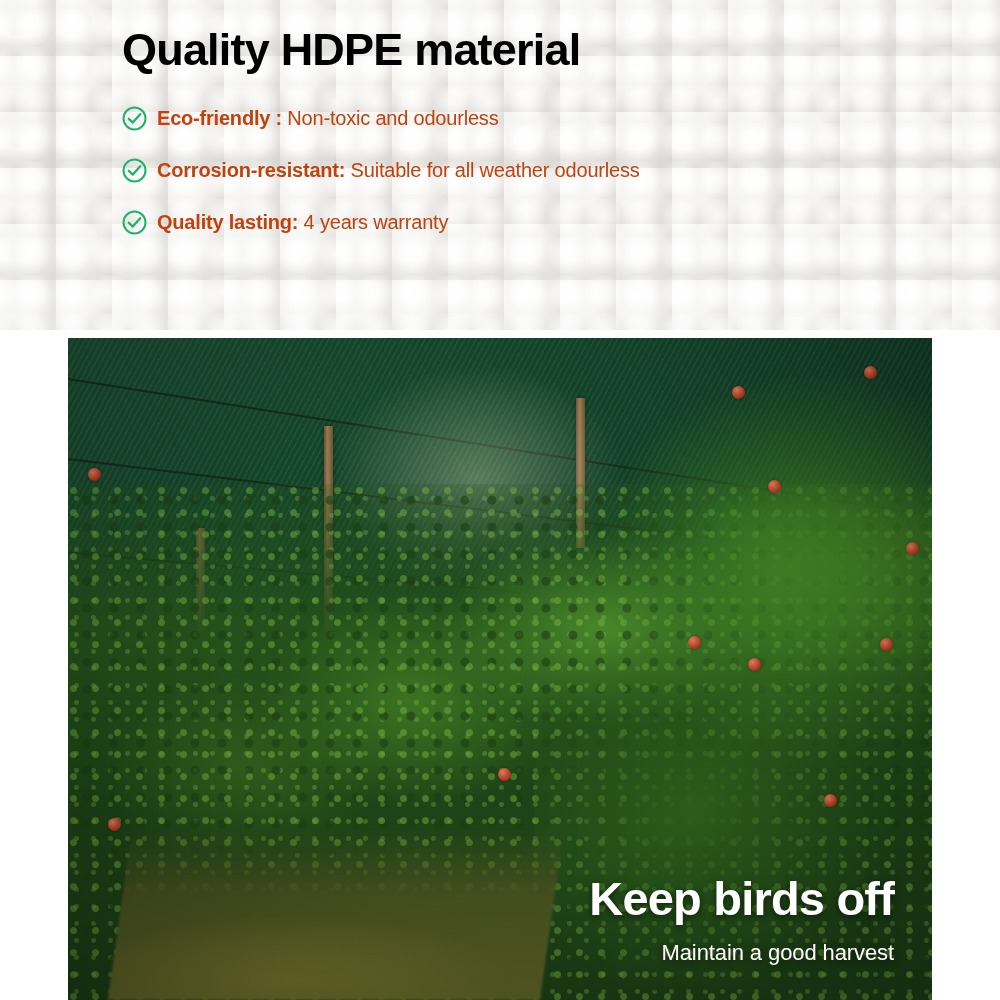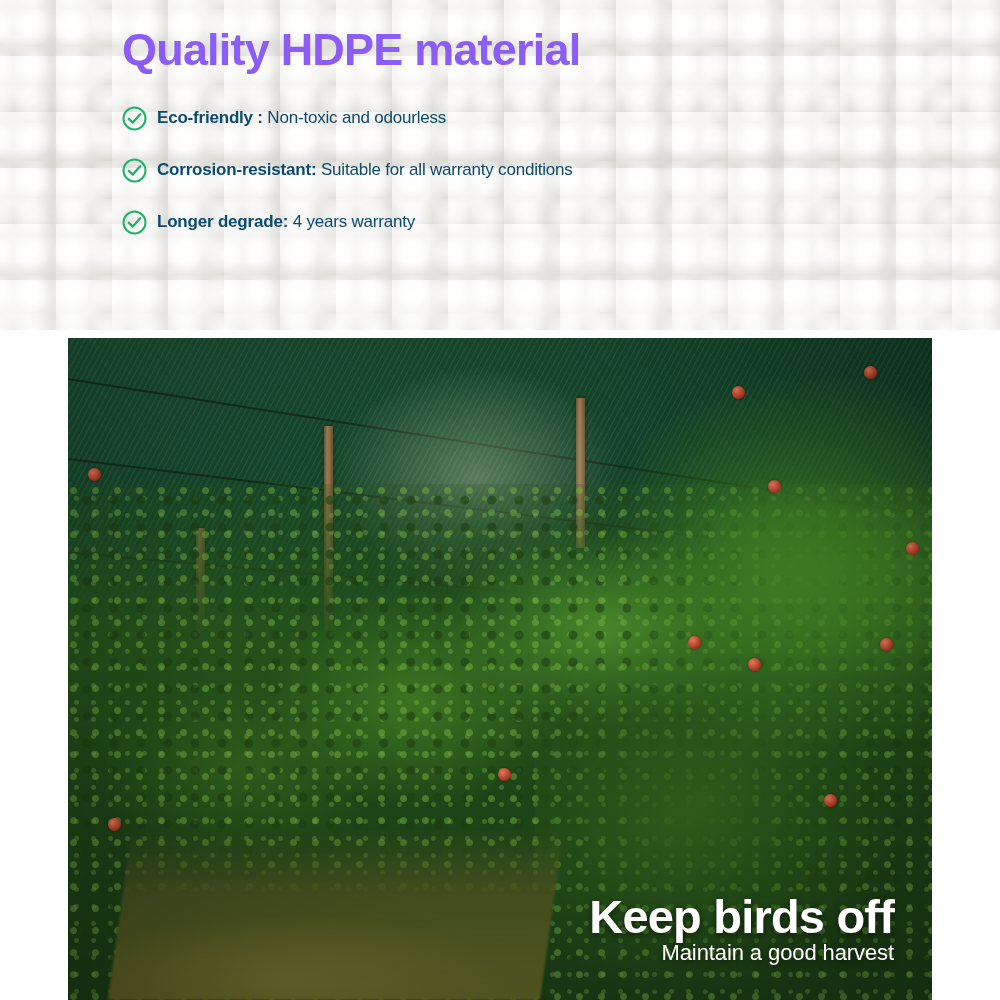--- a/index.html
+++ b/index.html
@@ -55,21 +55,21 @@
     inset: 0;
     background: linear-gradient(180deg, rgba(255,255,255,0.30) 0%, rgba(255,255,255,0.18) 45%, rgba(255,255,255,0.42) 100%);
   }
 
   .headline {
     position: absolute;
     left: 122px;
     top: 24px;
     font-size: 45px;
     font-weight: bold;
-    color: #8b5cf6;
+    color: #000000;
     letter-spacing: -0.8px;
     white-space: nowrap;
   }
 
   .features {
     position: absolute;
     left: 122px;
     top: 92px;
     width: 840px;
   }
@@ -80,22 +80,22 @@
   }
   .check-icon {
     width: 25px;
     height: 25px;
     flex: 0 0 25px;
     margin-right: 10px;
     position: relative;
   }
   .check-icon svg { display: block; }
   .feature-text {
-    font-size: 17px;
-    color: #0c4a6e;
+    font-size: 20px;
+    color: #c2410c;
     white-space: nowrap;
     letter-spacing: -0.2px;
   }
   .feature-text b {
     font-weight: bold;
   }
 
   
   .bottom-panel {
     position: absolute;
@@ -218,21 +218,21 @@
     color: #ffffff;
     text-shadow: 0 2px 7px rgba(0,0,0,0.55);
   }
   .overlay-title {
     font-size: 47px;
     font-weight: bold;
     letter-spacing: -0.8px;
     line-height: 1.0;
   }
   .overlay-sub {
-    margin-top: 0;
+    margin-top: 18px;
     font-size: 22px;
     letter-spacing: -0.1px;
   }
 </style>
 </head>
 <body>
 
 <div class="page">
 
   <div class="top-panel">
@@ -254,31 +254,31 @@
       </div>
 
 
       <div class="feature-row">
         <span class="check-icon">
           <svg width="25" height="25" viewBox="0 0 25 25">
             <circle cx="12.5" cy="12.5" r="11" fill="none" stroke="#1fb26b" stroke-width="2"></circle>
             <path d="M6.8 12.8 L10.8 16.6 L18.2 8.2" fill="none" stroke="#1fb26b" stroke-width="2.3" stroke-linecap="round" stroke-linejoin="round"></path>
           </svg>
         </span>
-        <span class="feature-text"><b>Corrosion-resistant:</b><span> Suitable for all warranty conditions</span></span>
+        <span class="feature-text"><b>Corrosion-resistant:</b><span> Suitable for all weather odourless</span></span>
       </div>
 
       <div class="feature-row">
         <span class="check-icon">
           <svg width="25" height="25" viewBox="0 0 25 25">
             <circle cx="12.5" cy="12.5" r="11" fill="none" stroke="#1fb26b" stroke-width="2"></circle>
             <path d="M6.8 12.8 L10.8 16.6 L18.2 8.2" fill="none" stroke="#1fb26b" stroke-width="2.3" stroke-linecap="round" stroke-linejoin="round"></path>
           </svg>
         </span>
-        <span class="feature-text"><b>Longer degrade:</b><span> 4 years warranty</span></span>
+        <span class="feature-text"><b>Quality lasting:</b><span> 4 years warranty</span></span>
       </div>
 
     </div>
   </div>
 
   <div class="bottom-panel">
 
     <div class="net-bg"></div>
 
     <div class="net-wire" style="left:0; top:40px; width:900px; transform:rotate(9deg);"></div>

